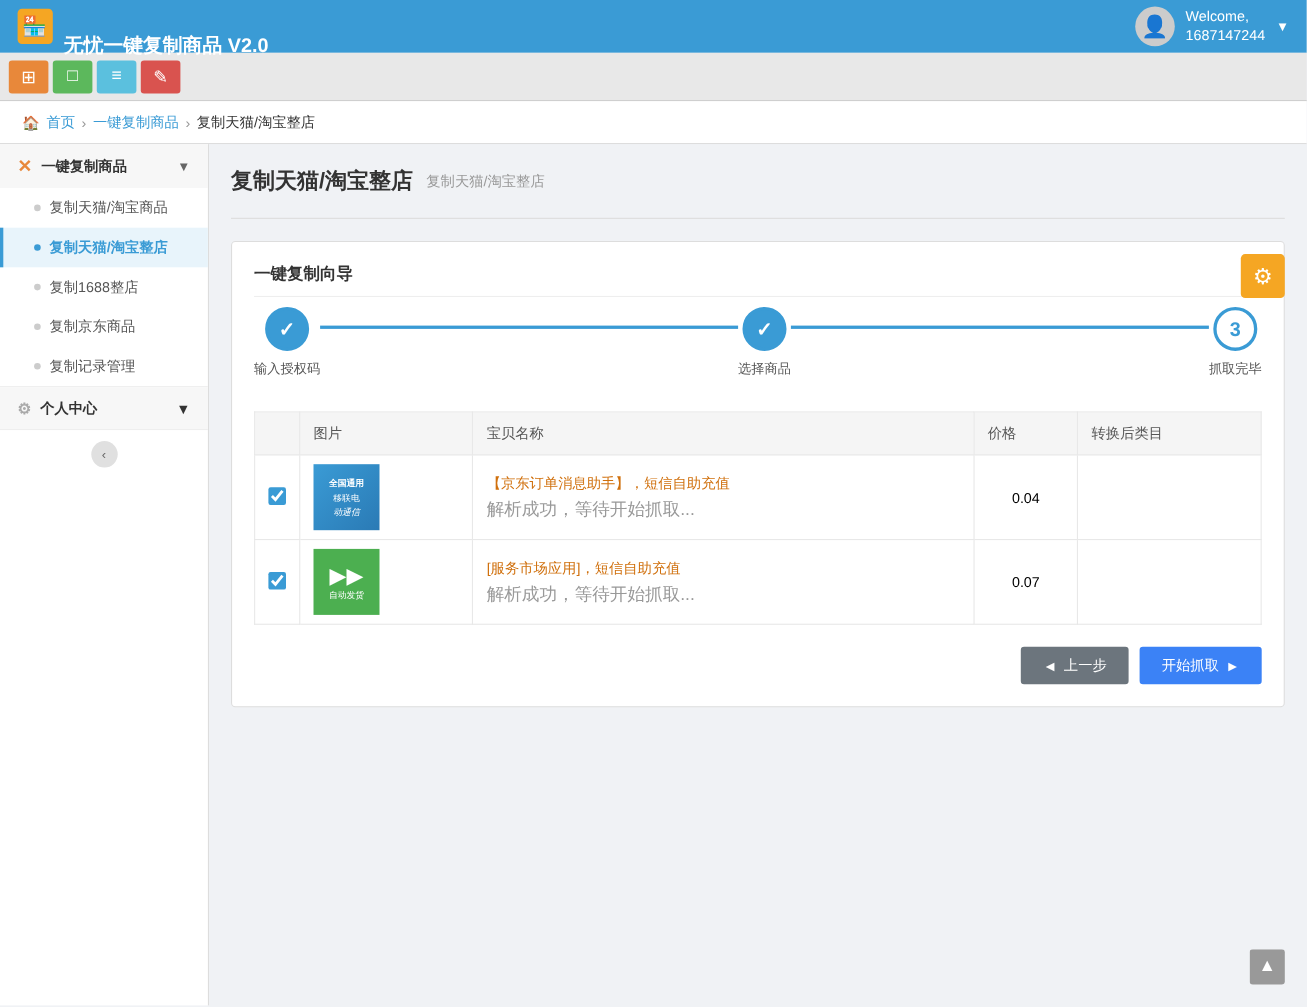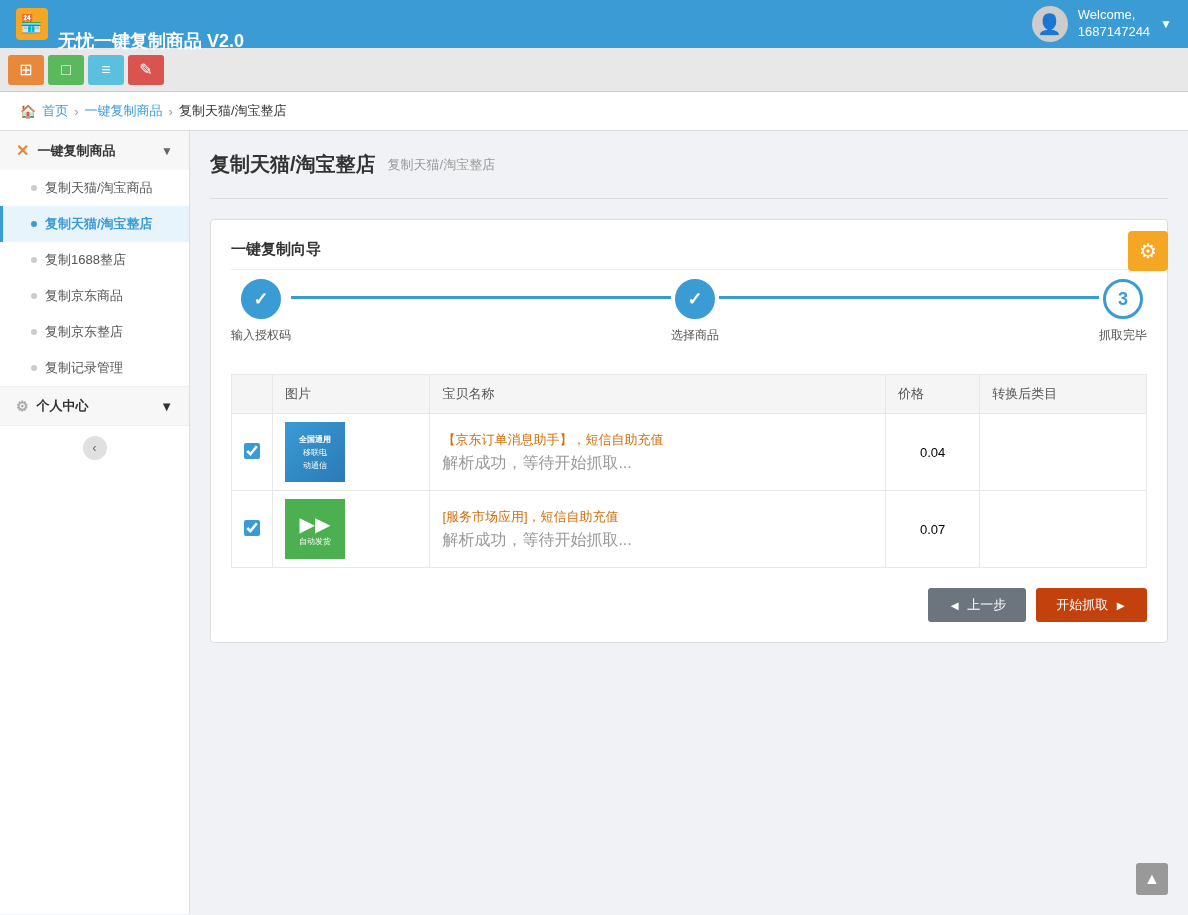--- a/index.html
+++ b/index.html
@@ -376,21 +376,21 @@
       border: none;
       padding: 8px 20px;
       border-radius: 3px;
       cursor: pointer;
       font-size: 13px;
       display: flex;
       align-items: center;
       gap: 6px;
     }
     .btn-start {
-      background: #c2410c;
+      background: #3b82f6;
       color: white;
       border: none;
       padding: 8px 20px;
       border-radius: 3px;
       cursor: pointer;
       font-size: 13px;
       display: flex;
       align-items: center;
       gap: 6px;
     }
@@ -484,24 +484,20 @@
         <div class="sidebar-item">
           <span class="sidebar-item-dot"></span>
           <span>复制1688整店</span>
         </div>
         <div class="sidebar-item">
           <span class="sidebar-item-dot"></span>
           <span>复制京东商品</span>
         </div>
         <div class="sidebar-item">
           <span class="sidebar-item-dot"></span>
-          <span>复制京东整店</span>
-        </div>
-        <div class="sidebar-item">
-          <span class="sidebar-item-dot"></span>
           <span>复制记录管理</span>
         </div>
       </div>
     </div>
 
     <div class="sidebar-section">
       <div class="sidebar-section2-header">
         <div style="display:flex;align-items:center;gap:8px;">
           <span class="icon2">⚙</span>
           <span>个人中心</span>
@@ -567,21 +563,21 @@
         </thead>
         <tbody>
           <tr>
             <td class="checkbox-cell">
               <input type="checkbox" checked="" style="">
             </td>
             <td>
               <div class="thumb1">
                 <span style="font-size:8px;font-weight:bold;">全国通用</span>
                 <span style="font-size:8px;">移联电</span>
-                <span style="font-size:8px;">动通信</span>
+                <span style="font-size:8px;font-style:italic;">动通信</span>
               </div>
             </td>
             <td>
               <a class="product-name-link">【京东订单消息助手】，短信自助充值</a>
               <span class="product-status">解析成功，等待开始抓取...</span>
             </td>
             <td class="price-cell">
               <span>0.04</span>
             </td>
             <td>

